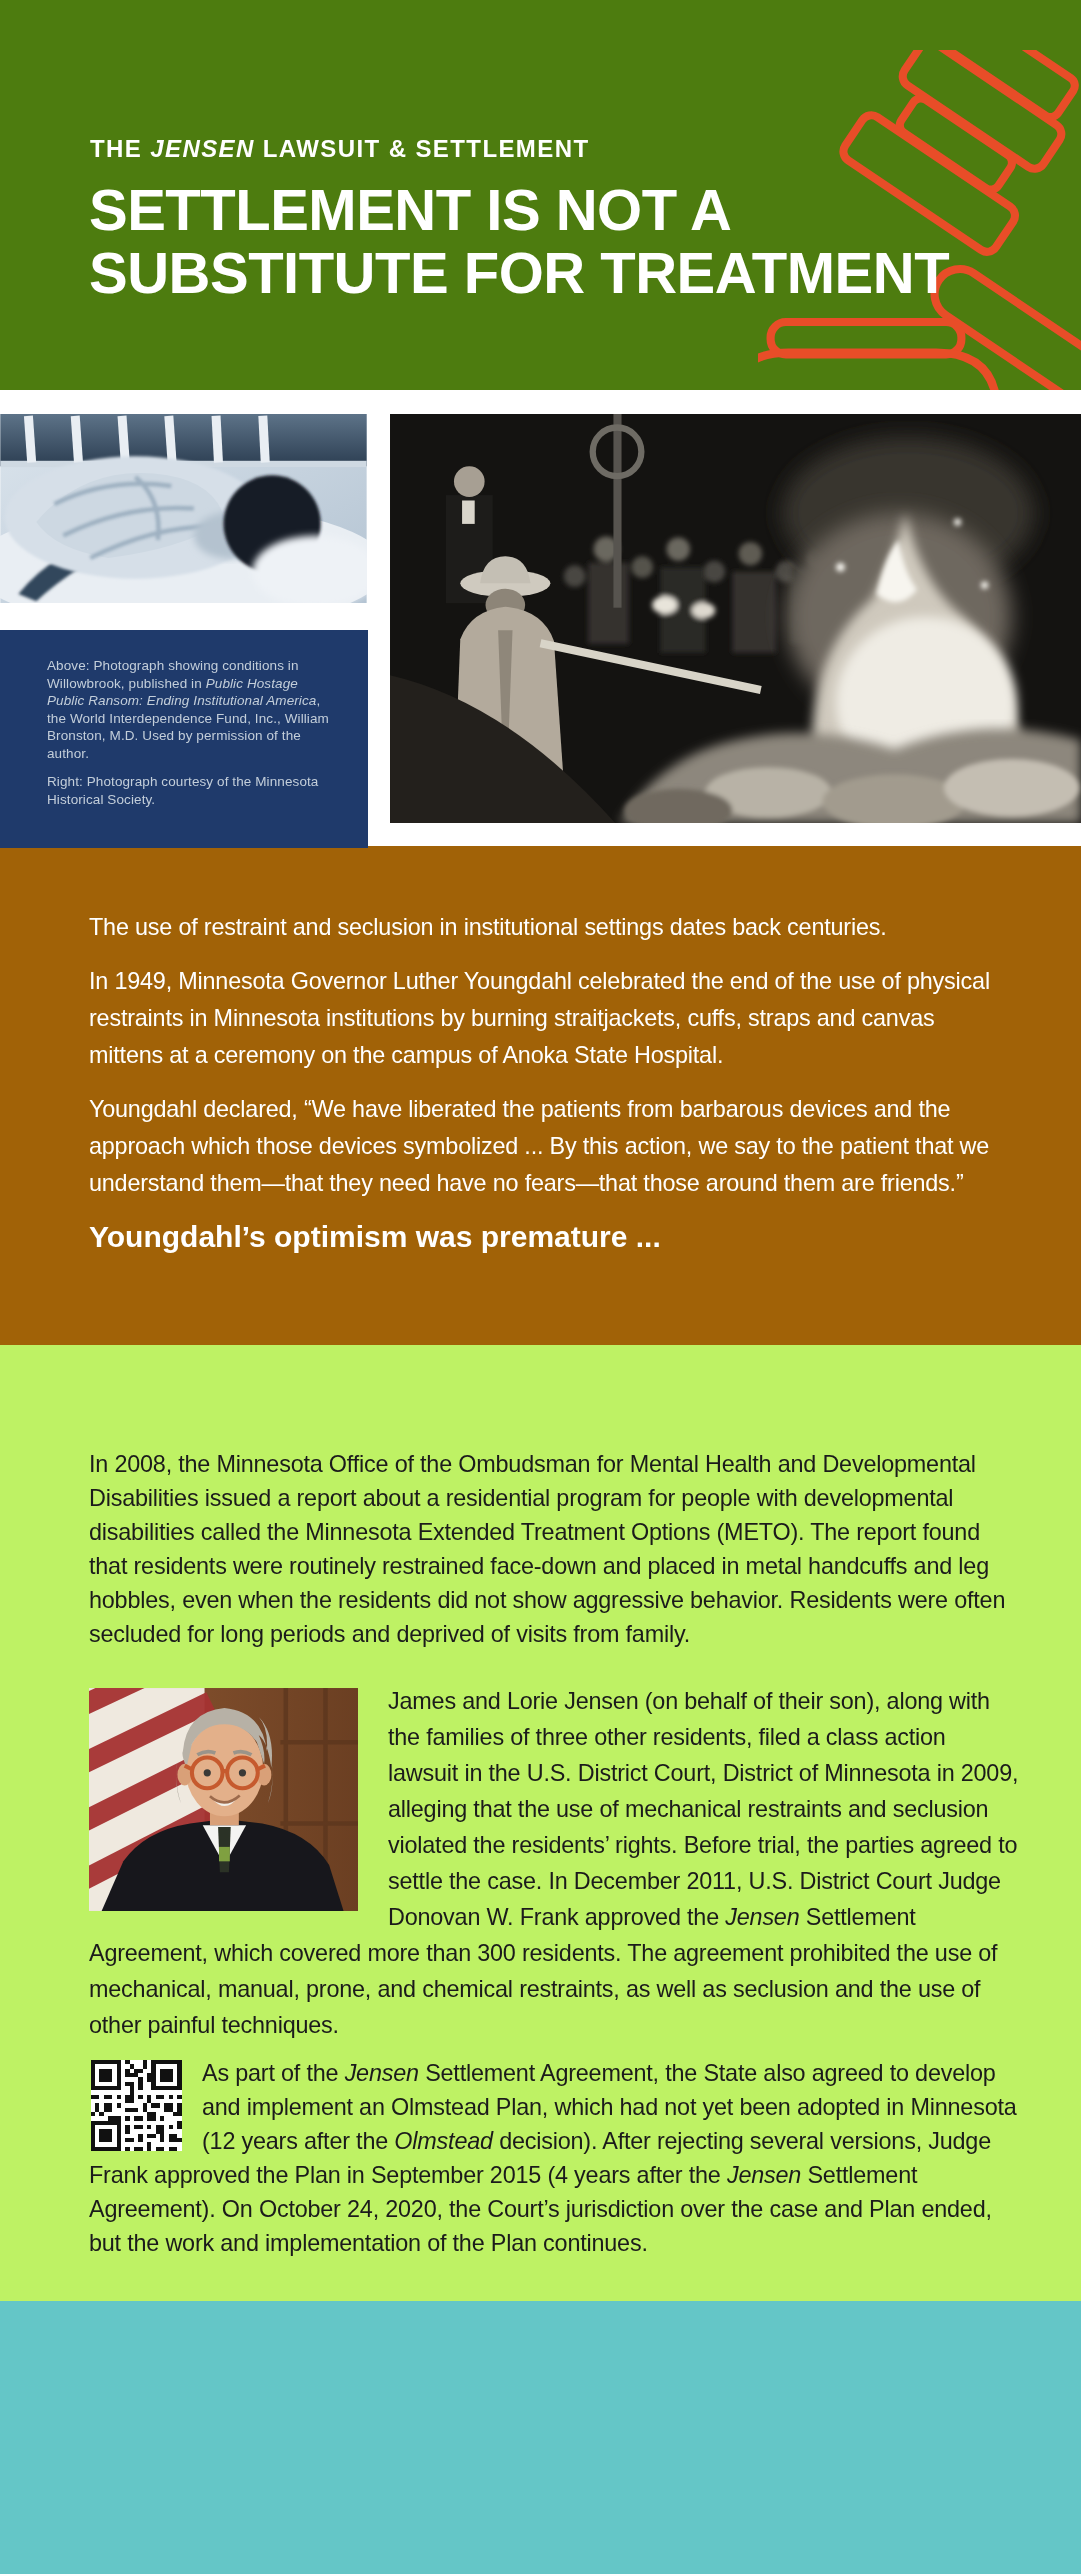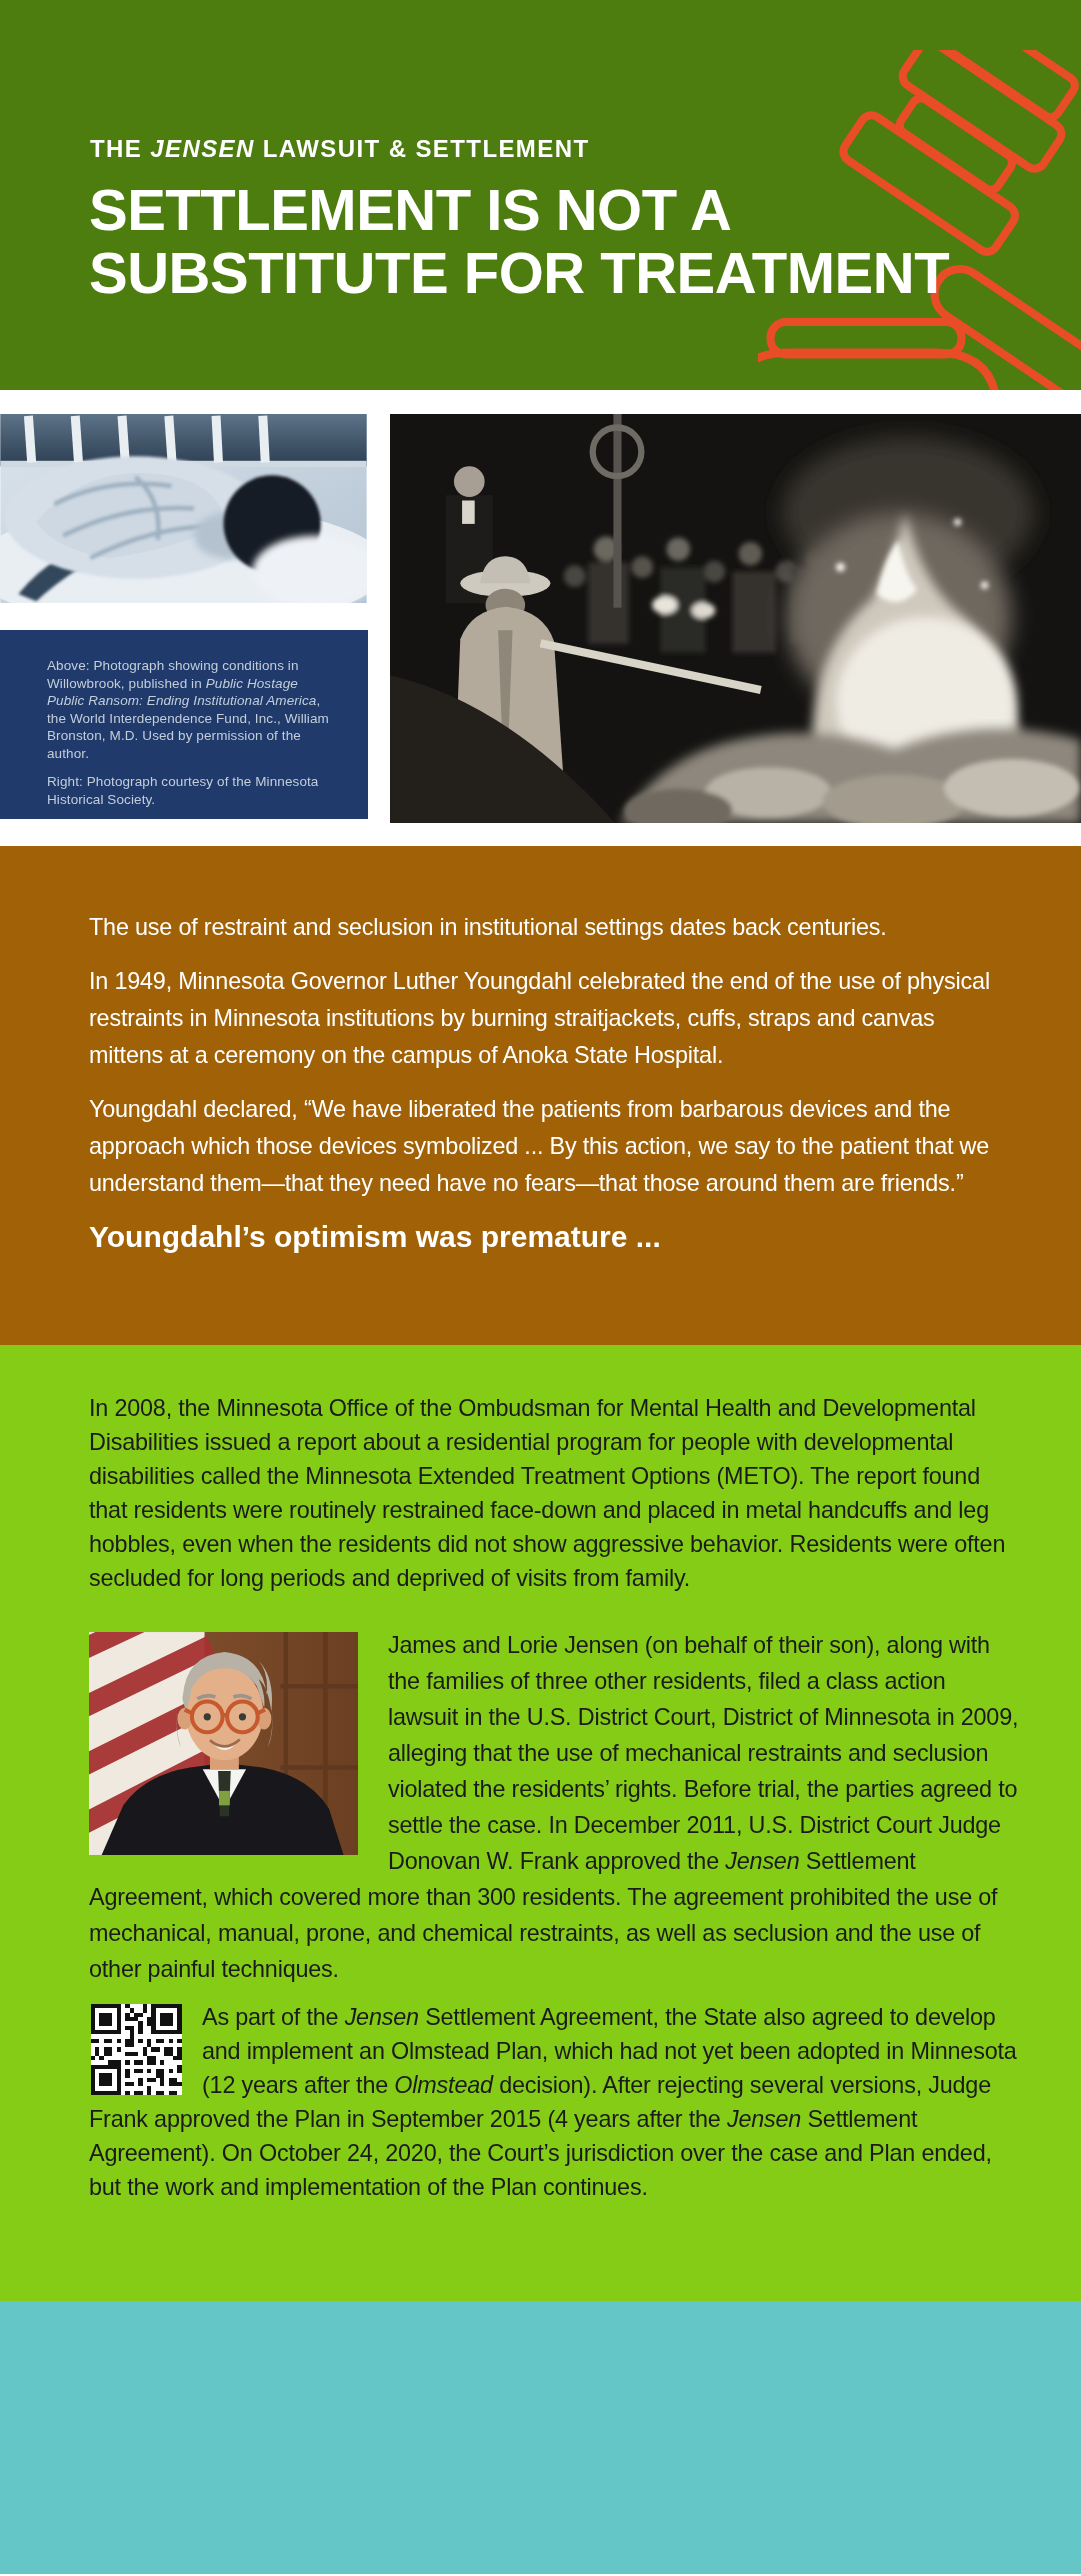--- a/index.html
+++ b/index.html
@@ -13,35 +13,35 @@
           font-size:24px;font-weight:700;letter-spacing:1.4px;z-index:2;}
   .kicker i{font-style:italic;}
   .hero-title{position:absolute;left:89px;top:178px;margin:0;color:#ffffff;
           font-size:58px;line-height:63px;font-weight:700;letter-spacing:-0.5px;z-index:2;}
   .hero-title span{display:block;}
 
   
   .photo-strip{position:relative;height:409px;margin:24px 0 23.4px;background:#fff;}
   .photo-left{position:absolute;left:0;top:0;width:367px;height:189px;overflow:hidden;}
   .photo-right{position:absolute;left:390px;top:0;width:691px;height:409px;overflow:hidden;}
-  .caption-box{position:absolute;left:0;top:216px;width:368px;height:189px;background:#1F3A6B;
+  .caption-box{position:absolute;left:0;top:216px;width:368px;height:218px;background:#1F3A6B;
           box-sizing:border-box;padding:27px 36px 0 47px;color:#C3CEDA;
           font-size:13.5px;line-height:17.6px;letter-spacing:0.1px;}
   .caption-box p{margin:0 0 10.8px;}
   .caption-box i{font-style:italic;}
 
   
   .history{height:499px;background:#a16207;box-sizing:border-box;overflow:hidden;
           padding:63px 81px 0 89px;color:#ffffff;}
   .history p{margin:0 0 17px;font-size:23.4px;line-height:37px;letter-spacing:-0.2px;max-width:937px;}
   .history h2{margin:12.6px 0 0;font-size:30px;line-height:36px;font-weight:700;}
 
   
-  .lawsuit{height:956px;background:#84cc16;box-sizing:border-box;overflow:hidden;
-          padding:46px 59px 0 89px;color:#1B1B1B;}
+  .lawsuit{height:956px;background:#bef264;box-sizing:border-box;overflow:hidden;
+          padding:102px 59px 0 89px;color:#1B1B1B;}
   .lawsuit .para{font-size:23.4px;line-height:34px;letter-spacing:-0.2px;max-width:932px;margin:0;}
   .lawsuit .para::after{content:"";display:block;clear:both;}
   .para-2{margin-top:32px !important;line-height:36px !important;}
   .para-3{margin-top:12.6px !important;}
   .judge-photo{float:left;width:269px;height:223px;margin:4.5px 30px 9px 0;}
   .qr-wrap{float:left;width:94px;height:91px;margin:4.5px 19px 0 0;}
   .lawsuit i{font-style:italic;}
 
   
   .footer{height:273px;background:#64C6C7;}

